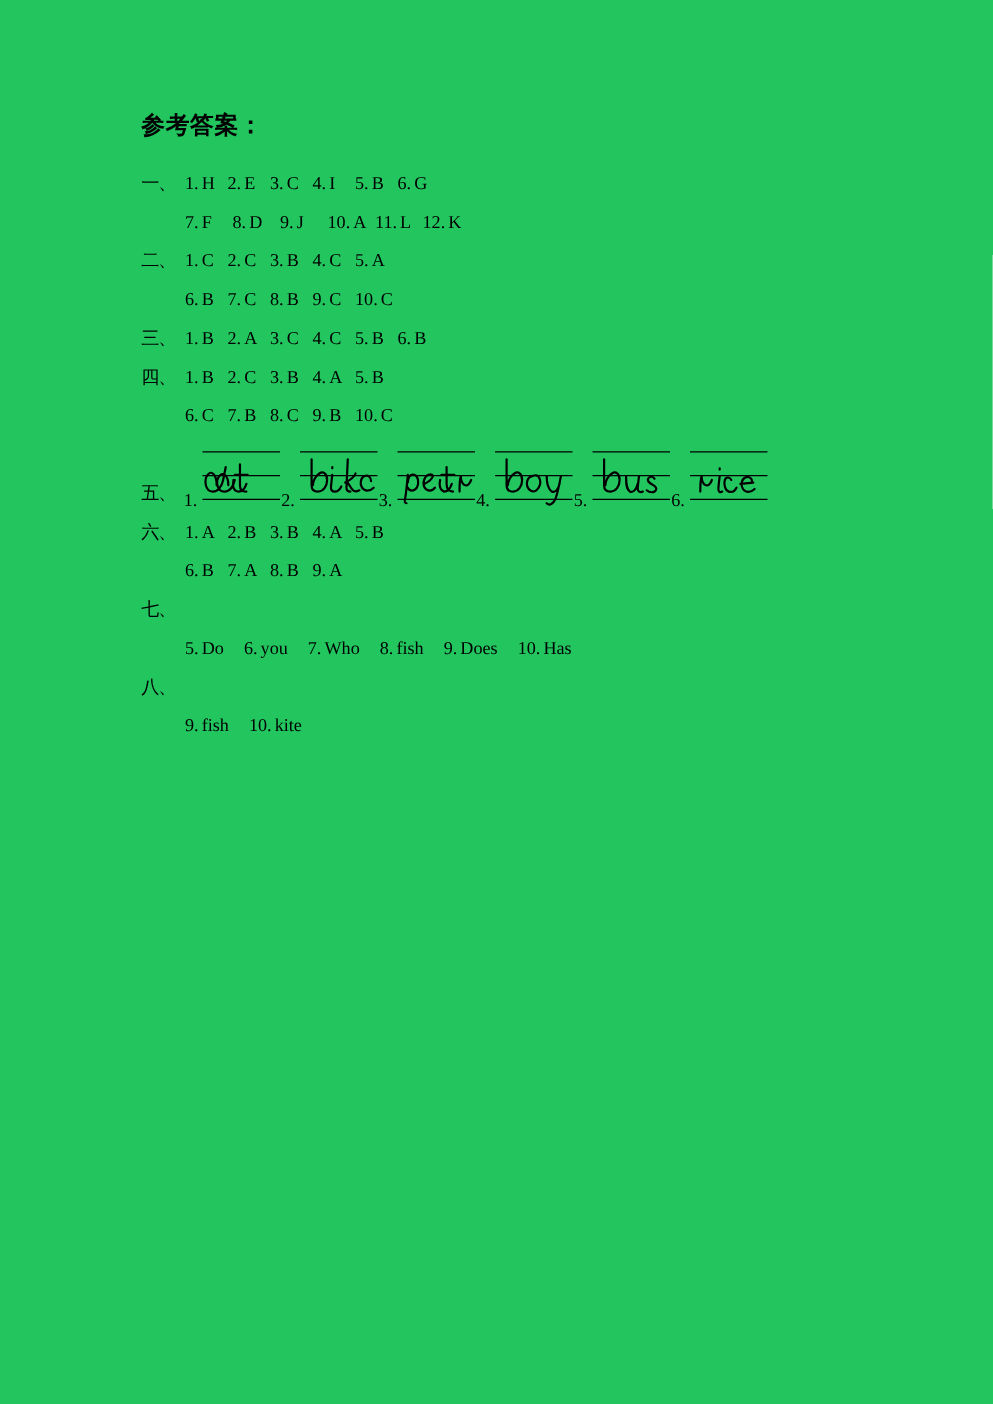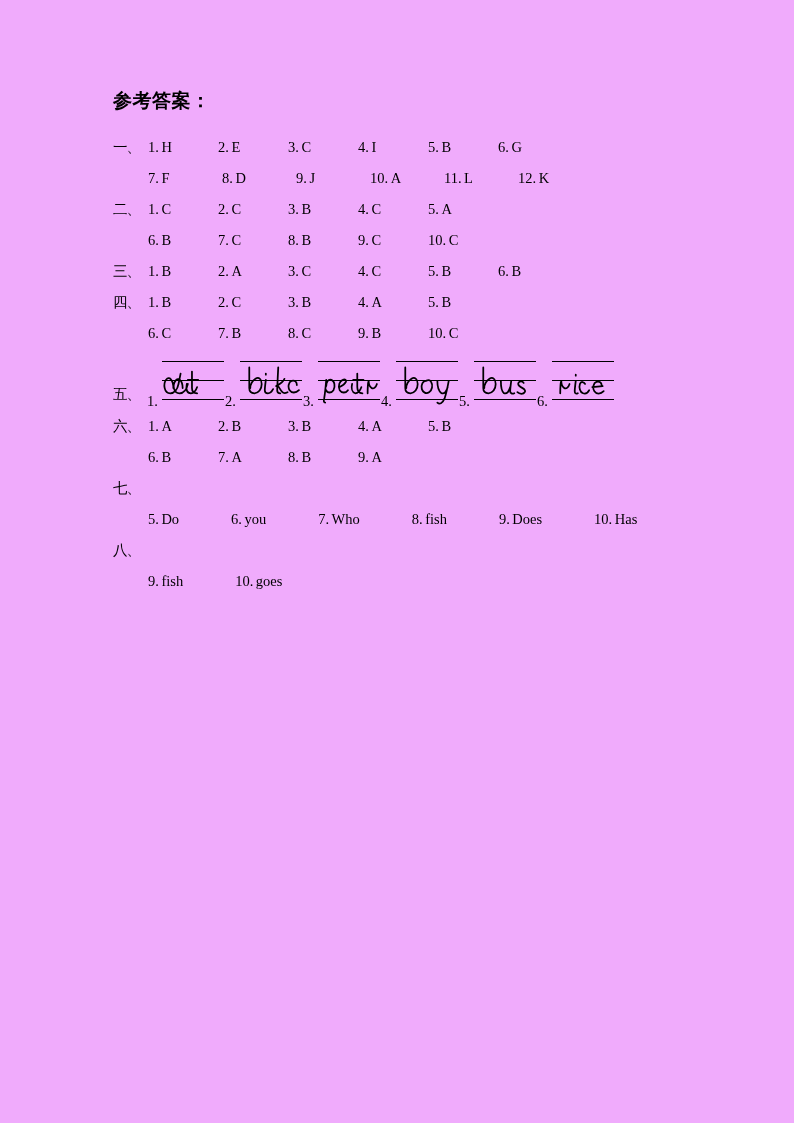--- a/index.html
+++ b/index.html
@@ -13,21 +13,21 @@
     position: relative;
     font-family: "Liberation Serif", "DejaVu Serif", serif;
     color: #000000;
     overflow: hidden;
   }
   .page {
     position: absolute;
     left: 0; top: 0;
     width: 794px;
     height: 1123px;
-    background: #f0abfc;
+    background: #22c55e;
   }
   .content {
     position: absolute;
     left: 113px;
     top: 88px;
     width: 600px;
   }
   .doc-title {
     font-size: 19px;
     font-weight: bold;
@@ -51,21 +51,20 @@
     width: 35px;
     flex: 0 0 35px;
     font-size: 14.5px;
     font-family: "DejaVu Sans", "Liberation Sans", sans-serif;
     letter-spacing: -1px;
   }
   .sec-label.blank { visibility: hidden; }
   .items {
     display: flex;
     align-items: flex-end;
-    gap: 36px;
   }
   .item {
     display: inline-block;
     white-space: nowrap;
   }
   .item .num { }
   .item .val { margin-left: 2.5px; }
 
   
   .items.letters .item { min-width: 34px; margin-right: 0px; }
@@ -345,20 +344,20 @@
           </div>
         </div>
         <div class="section">
           <div class="ans-row">
             <span class="sec-label">八、</span>
           </div>
           <div class="ans-row">
             <span class="sec-label blank">八、</span>
             <span class="items words">
               <span class="item"><span class="num">9.</span><span class="val">fish</span></span>
-              <span class="item"><span class="num">10.</span><span class="val">goes</span></span>
+              <span class="item"><span class="num">10.</span><span class="val">kite</span></span>
             </span>
           </div>
         </div>
       </div>
 
   </div>
 </div>
 
 </body></html>

